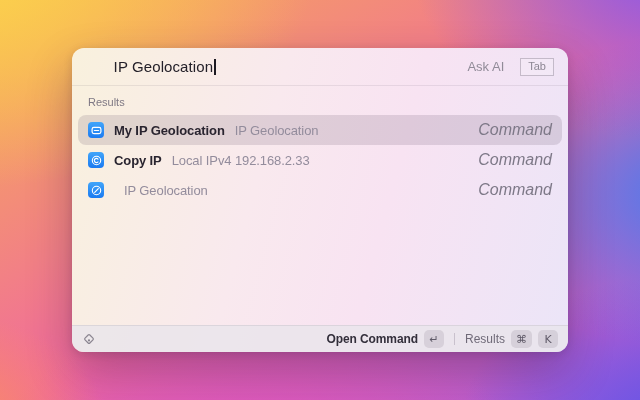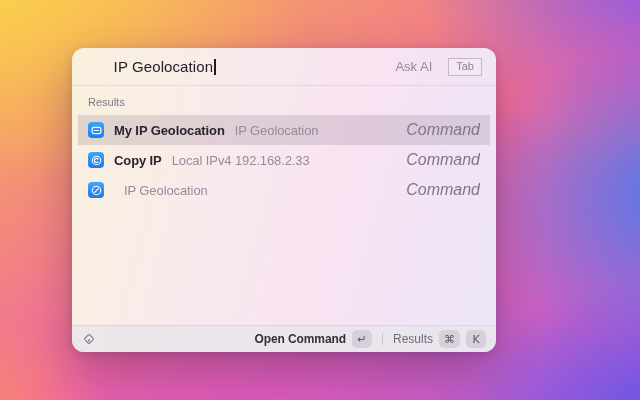--- a/index.html
+++ b/index.html
@@ -14,21 +14,21 @@
       radial-gradient(55% 60% at 108% 48%,  #4a7bee 0%, rgba(74,123,238,0) 65%),
       radial-gradient(55% 60% at 106% 106%, #6255e4 0%, rgba(98,85,228,0) 62%),
       radial-gradient(45% 50% at -8% 106%,  #fb8f5f 0%, rgba(251,143,95,0) 55%),
       radial-gradient(70% 60% at 40% 115%,  #e254c0 0%, rgba(226,84,192,0) 60%),
       linear-gradient(150deg, #f6b053 0%, #f0689f 55%, #a85ade 100%);
   }
 
   .panel {
     position: absolute;
     left: 72px; top: 48px;
-    width: 424px; height: 304px;
+    width: 496px; height: 304px;
     border-radius: 12px;
     overflow: hidden;
     background: linear-gradient(105deg, #f9f1dd 0%, #f9e9ee 38%, #f8e3f2 62%, #ebe5f8 100%);
     box-shadow: 0 20px 45px rgba(40,20,60,0.30), 0 2px 8px rgba(40,20,60,0.15);
     display: flex;
     flex-direction: column;
   }
 
   
   .searchbar {
@@ -75,21 +75,21 @@
     font-weight: 500;
     color: #7e7884;
     padding: 10px 16px 7px;
   }
   .rows { padding: 0 6px; }
   .row {
     height: 30px;
     display: flex;
     align-items: center;
     padding: 0 10px;
-    border-radius: 0;
+    border-radius: 8px;
   }
   .row.selected { background: rgba(94,77,99,0.17); }
   .row-icon {
     width: 16px; height: 16px;
     border-radius: 4px;
     background: linear-gradient(180deg, #41a5fa 0%, #1b7af1 100%);
     display: flex; align-items: center; justify-content: center;
     flex: 0 0 16px;
     margin-right: 10px;
   }

